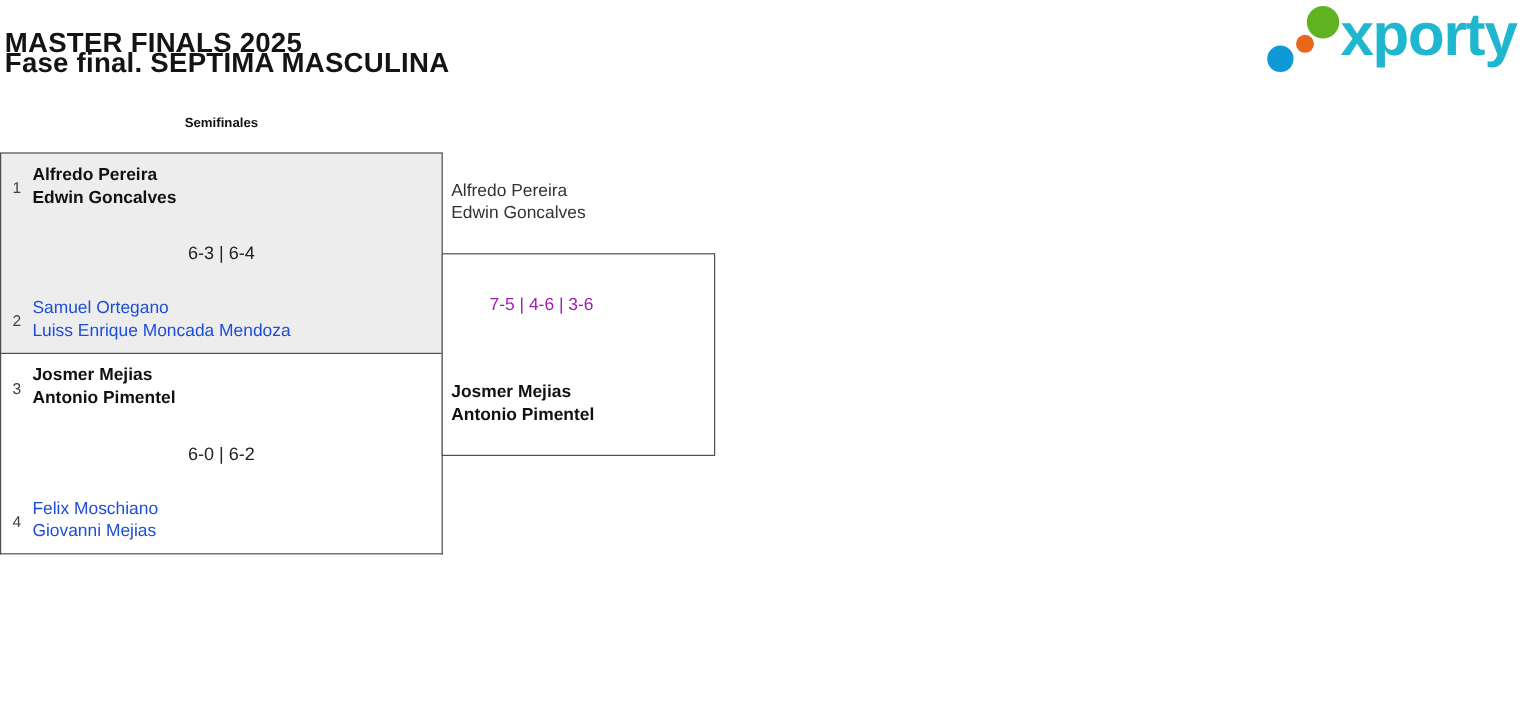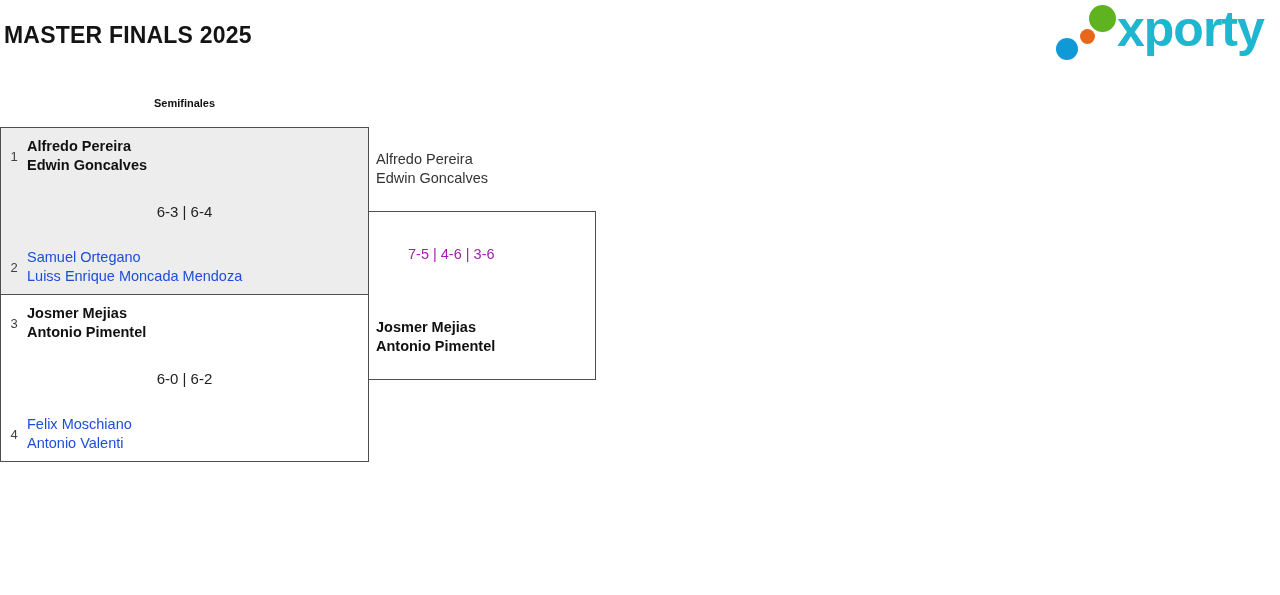--- a/index.html
+++ b/index.html
@@ -147,20 +147,21 @@
     color: #a21caf;
     margin-left: 40px;
   }
 </style>
 </head>
 <body>
 
 <div class="page">
 
   <div class="page-title">MASTER FINALS 2025</div>
+  <div class="page-subtitle">Fase final. SÉPTIMA MASCULINA</div>
 
   <div class="logo">
     <span class="dot dot-green"></span>
     <span class="dot dot-orange"></span>
     <span class="dot dot-blue"></span>
     <span class="logo-text">xporty</span>
   </div>
 
   <div class="round-header h-semi">Semifinales</div>
 
@@ -188,21 +189,21 @@
       <div class="names winner">
         <div>Josmer Mejias</div>
         <div>Antonio Pimentel</div>
       </div>
     </div>
     <div class="score">6-0 | 6-2</div>
     <div class="team">
       <span class="seed">4</span>
       <div class="names">
         <div>Felix Moschiano</div>
-        <div>Antonio Valenti</div>
+        <div>Giovanni Mejias</div>
       </div>
     </div>
   </div>
 
   <div class="final-box"></div>
   <div class="final-team final-team-top">
     <div>Alfredo Pereira</div>
     <div>Edwin Goncalves</div>
   </div>
   <div class="final-score">7-5 | 4-6 | 3-6</div>

